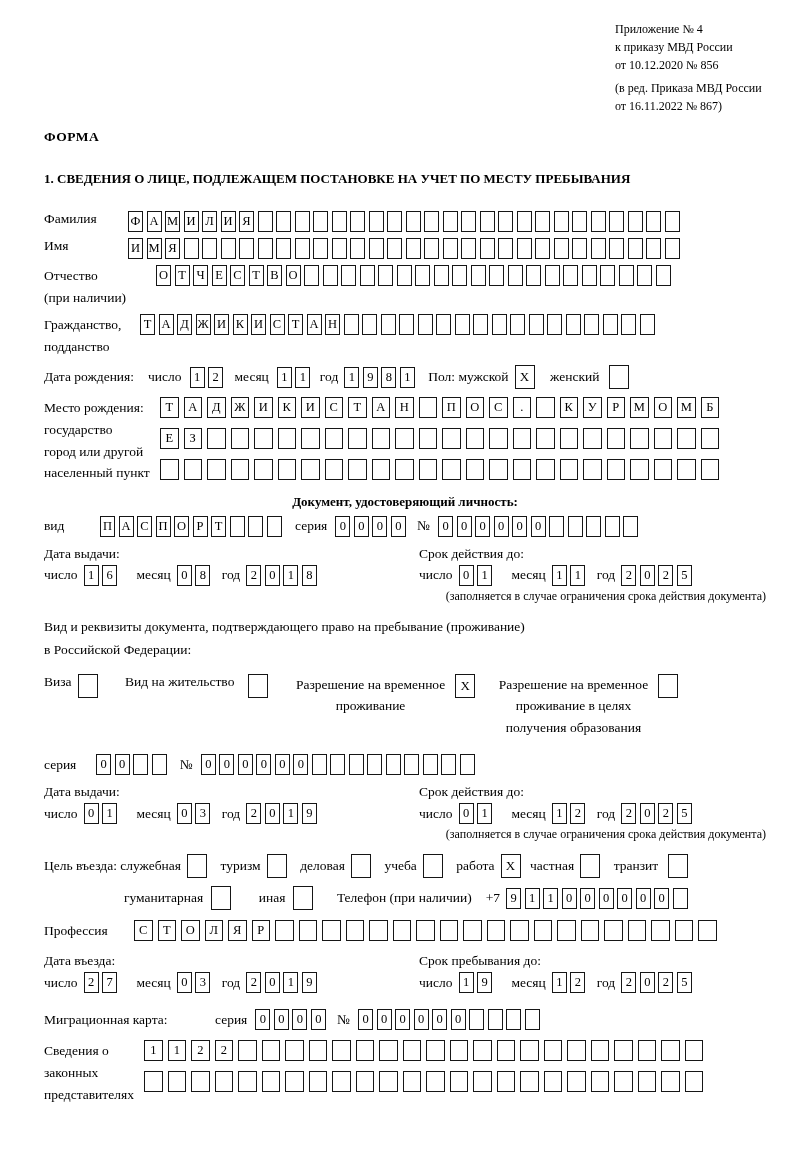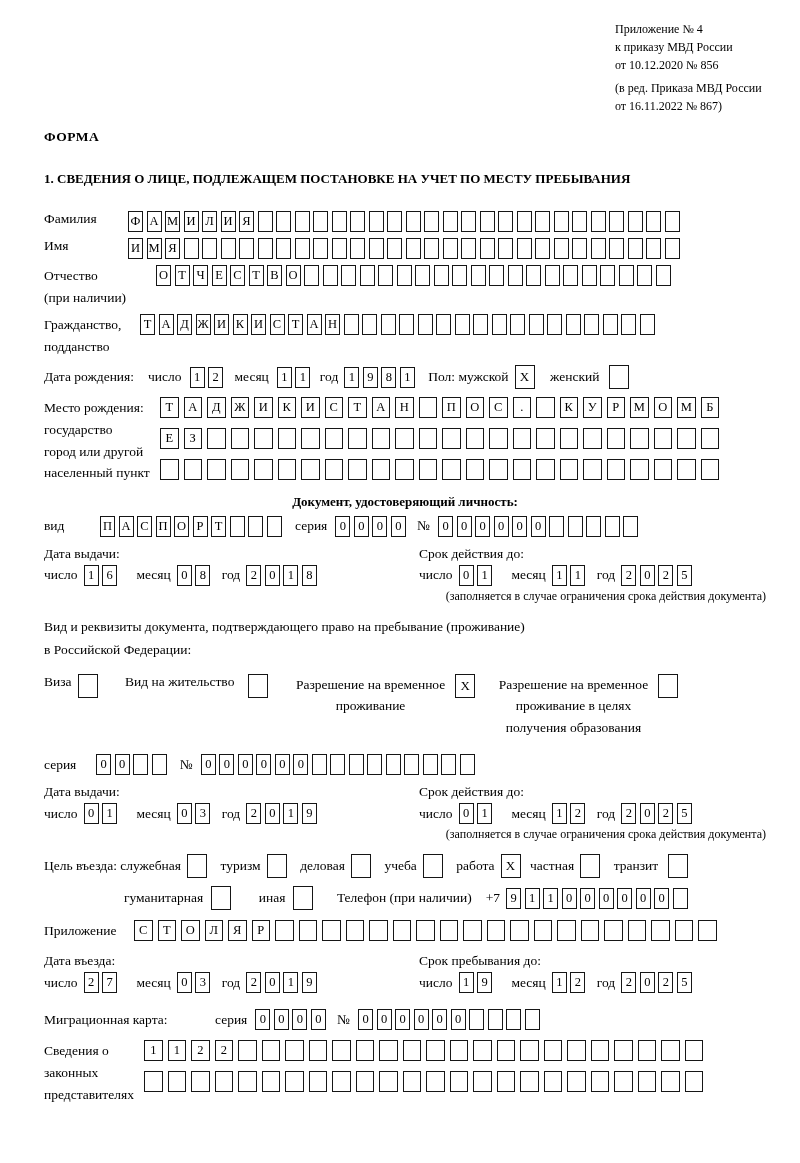--- a/index.html
+++ b/index.html
@@ -573,21 +573,21 @@
         <span class="cell">0</span>
         <span class="cell">0</span>
         <span class="cell">0</span>
         <span class="cell">0</span>
         <span class="cell">0</span>
         <span class="cell"></span>
       </span>
   </div>
 
   <div class="frow ac" style="margin-top:10px">
-    <span class="lbl" style="width:90px">Приложение</span>
+    <span class="lbl" style="width:90px">Профессия</span>
     <span class="cells wide">
         <span class="cell">С</span>
         <span class="cell">Т</span>
         <span class="cell">О</span>
         <span class="cell">Л</span>
         <span class="cell">Я</span>
         <span class="cell">Р</span>
         <span class="cell"></span>
         <span class="cell"></span>
         <span class="cell"></span>

